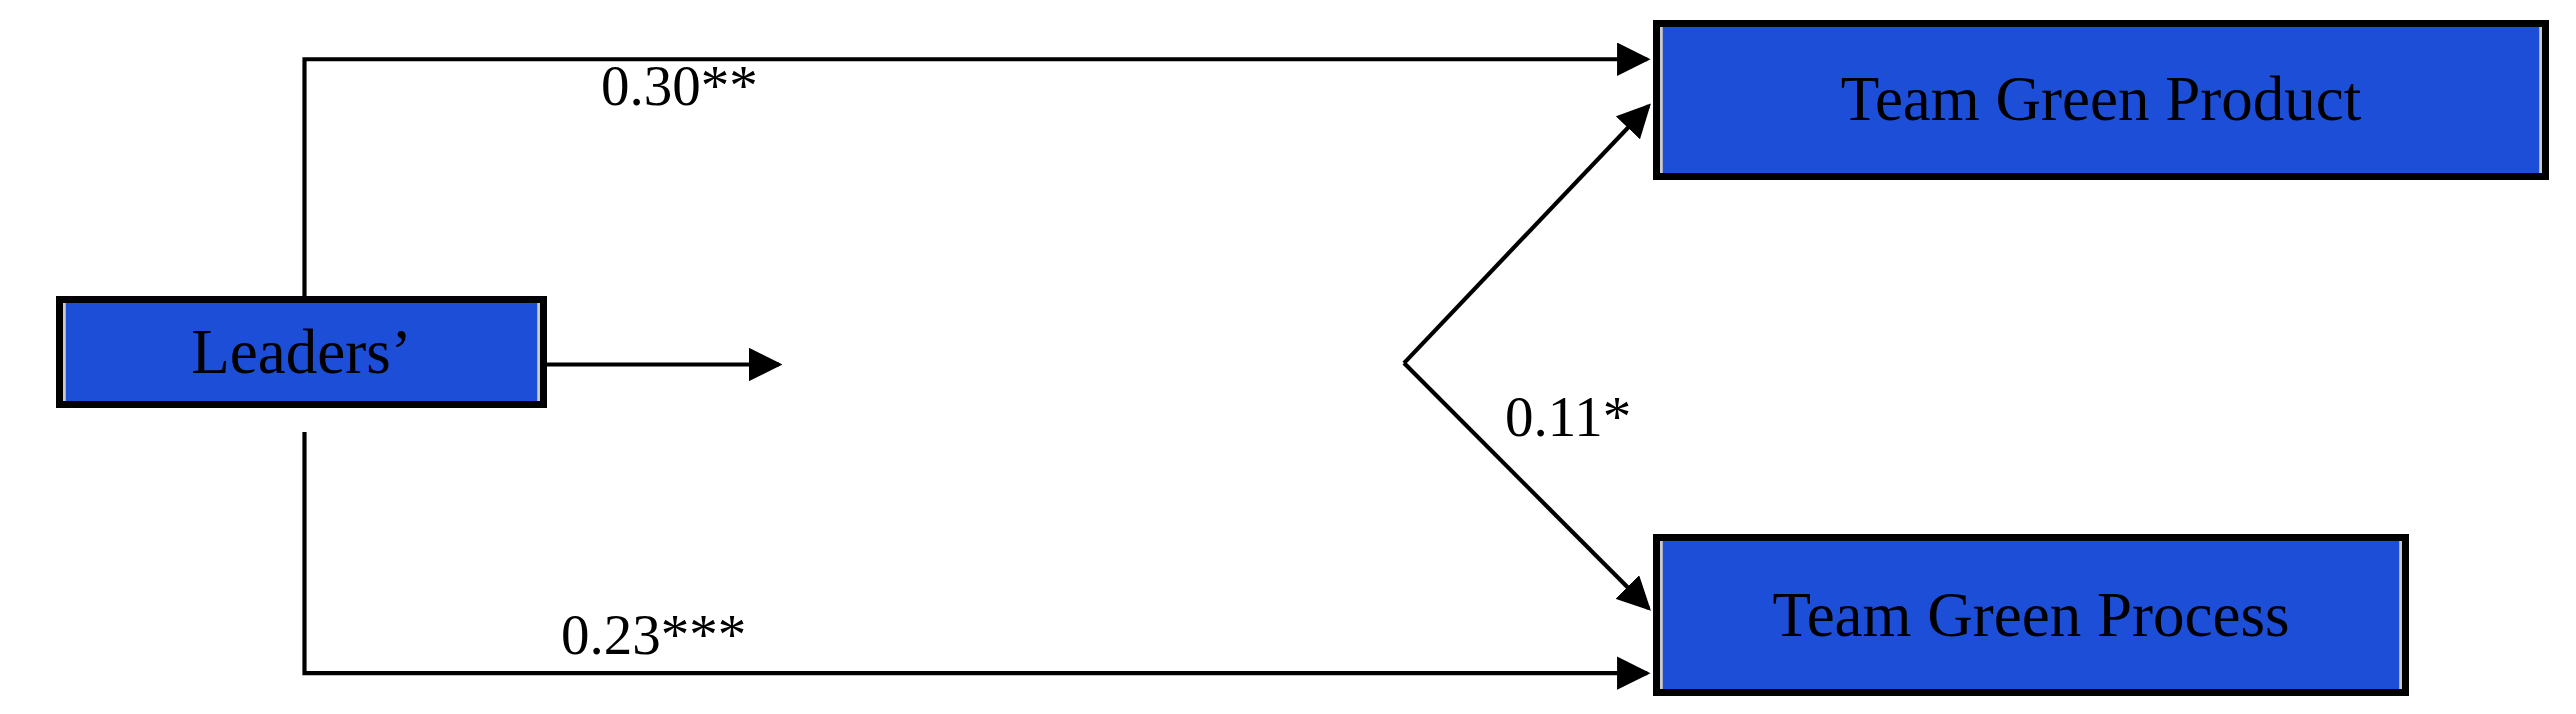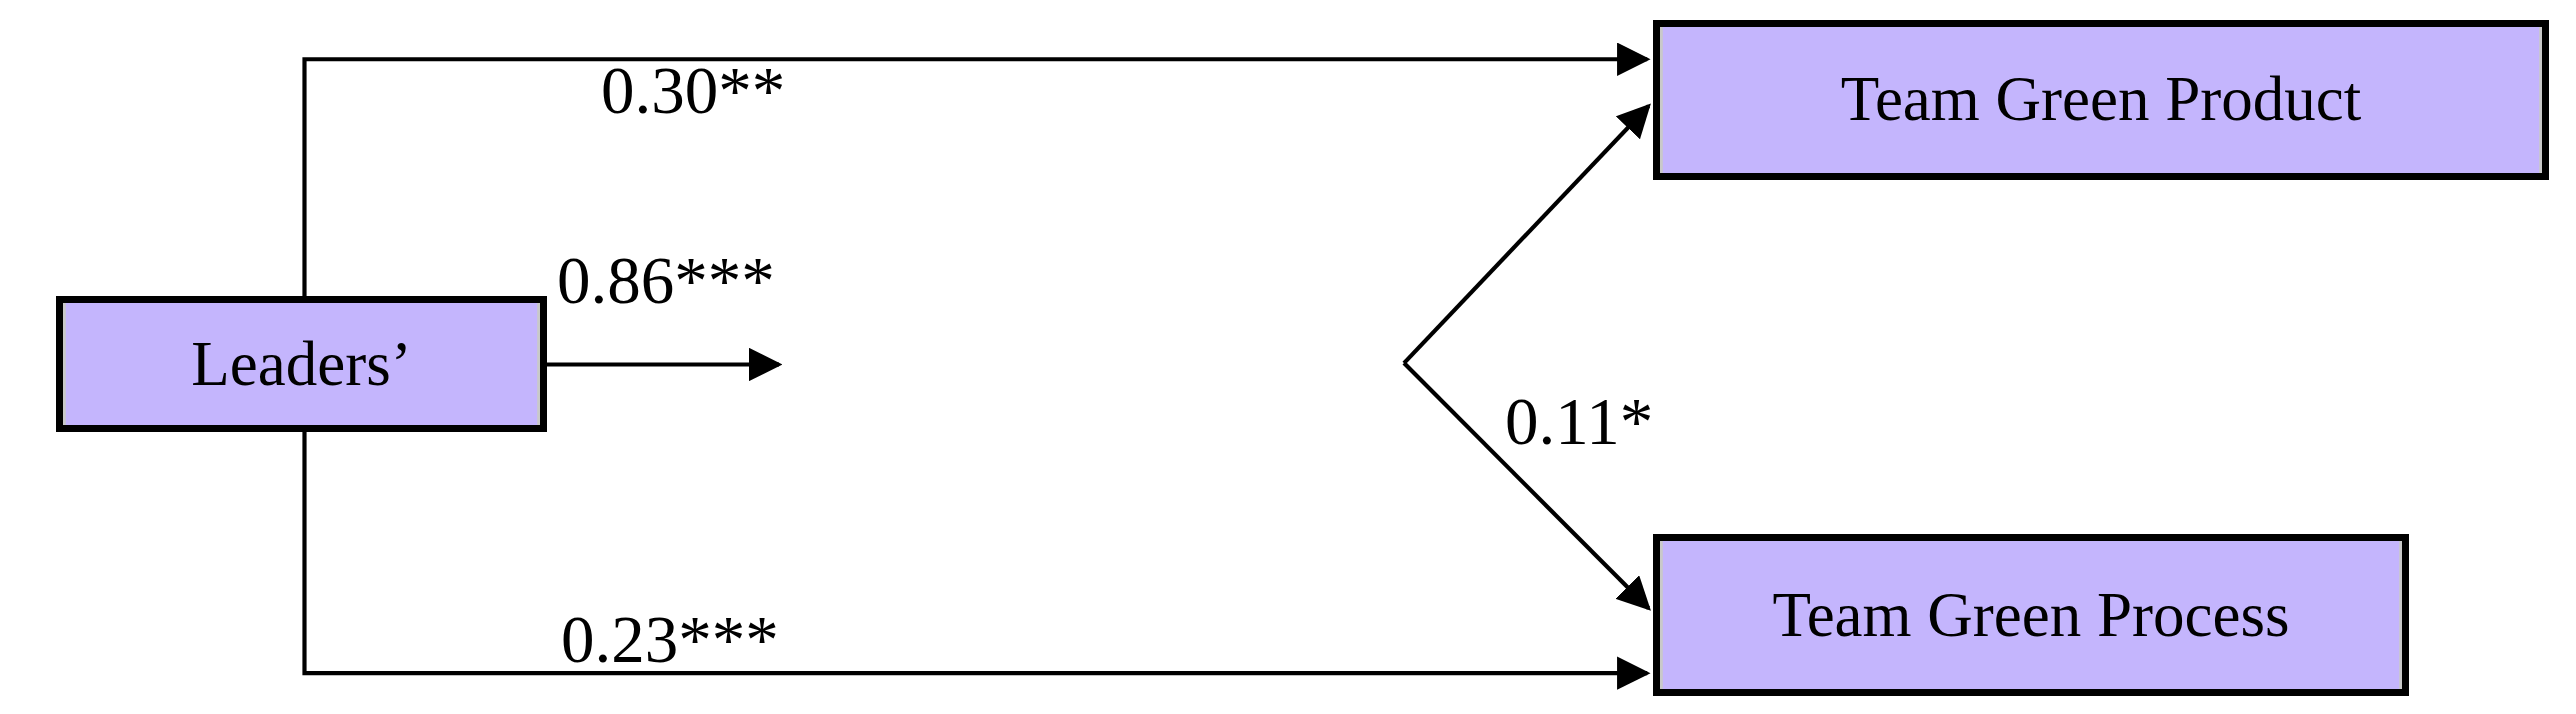--- a/index.html
+++ b/index.html
@@ -20,38 +20,38 @@
     position: absolute;
     left: 0;
     top: 0;
     width: 2576px;
     height: 715px;
   }
   .node {
     position: absolute;
     box-sizing: border-box;
     border: 7.7px solid #000000;
-    background: #c4b5fd;
+    background: #1d4ed8;
     display: flex;
     align-items: center;
     justify-content: center;
     font-size: 63px;
     line-height: 1;
     white-space: nowrap;
     
     box-shadow: inset 2.8px 0 0 0 #c9c9c9, inset -2.8px 0 0 0 #c9c9c9;
   }
-  .node-leaders          { left: 56px;   top: 296px; width: 491px;  height: 136px; }
+  .node-leaders          { left: 56px;   top: 296px; width: 491px;  height: 112px; }
   .node-team-green       { left: 784px; top: 296px; width: 620px;  height: 136px; }
   .node-team-green-product { left: 1653px; top: 19.5px;  width: 896px; height: 160px; }
   .node-team-green-process { left: 1653px; top: 534px; width: 756px; height: 162px; }
 
   .edge-label {
     position: absolute;
-    font-size: 67px;
+    font-size: 57px;
     line-height: 1;
     white-space: nowrap;
   }
   .label-a { left: 601px;  top: 57px;  }
   .label-b { left: 557px;  top: 247px; }
   .label-c { left: 1302px; top: 167px; }
   .label-d { left: 1505px; top: 388px; }
   .label-e { left: 561px;  top: 606px; }
 </style>
 </head>
@@ -85,21 +85,20 @@
   <div class="node node-team-green-product">
     <span>Team Green Product</span>
   </div>
 
   <div class="node node-team-green-process">
     <span>Team Green Process</span>
   </div>
 
   <div class="edge-label label-a">0.30**</div>
 
-  <div class="edge-label label-b">0.86***</div>
 
 
   <div class="edge-label label-d">0.11*</div>
 
   <div class="edge-label label-e">0.23***</div>
 
 </div>
 
 
 </body></html>

